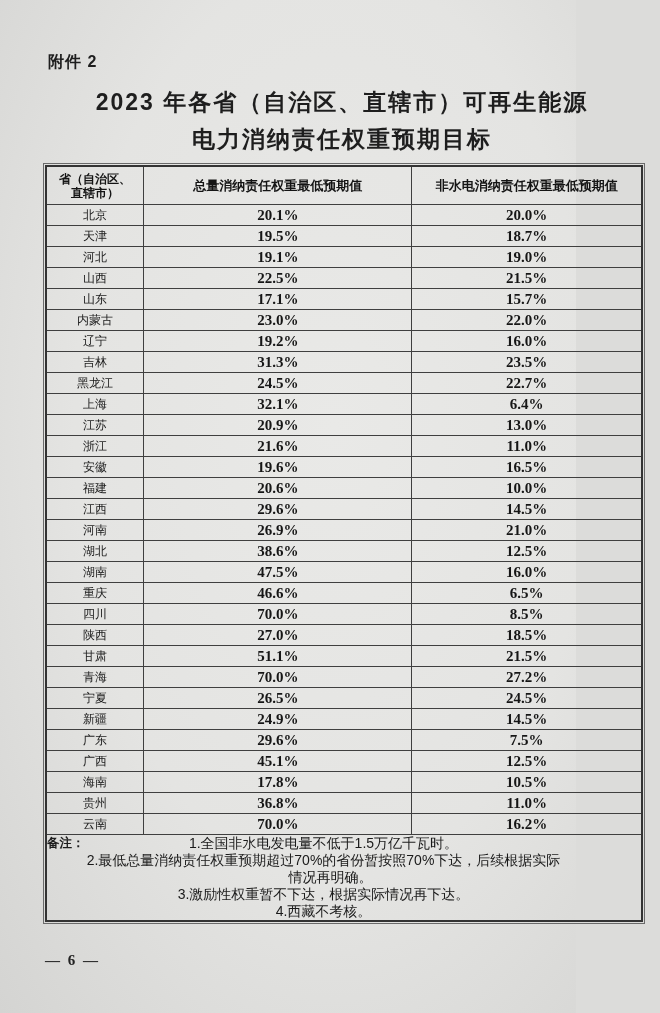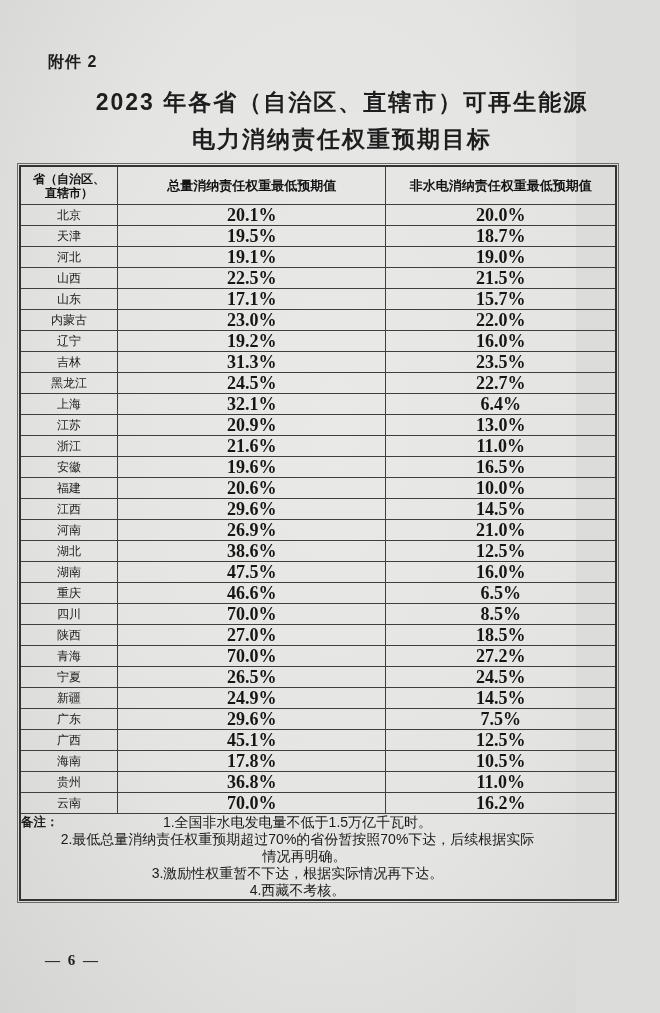--- a/index.html
+++ b/index.html
@@ -19,42 +19,42 @@
     font-size:16px;font-weight:bold;letter-spacing:1px;
   }
   .titles{
     position:absolute;top:84px;left:0;width:660px;
     text-align:center;transform:translateX(12px);
   }
   .title-line{
     font-size:23px;font-weight:bold;line-height:37px;letter-spacing:2px;
   }
   table.targets{
-    position:absolute;top:165px;left:19px;
+    position:absolute;top:165px;left:45px;
     width:598px;border-collapse:collapse;
     border:2px solid #333;
     outline:1px solid #6a6a6a;outline-offset:1px;
     table-layout:fixed;
   }
   table.targets col.c1{width:16.4%;}
   table.targets col.c2{width:45%;}
   table.targets col.c3{width:38.6%;}
   table.targets th, table.targets td{
     border:1px solid #3f3f3f;
     text-align:center;vertical-align:middle;
     padding:0;
   }
   th.hdr{font-size:13px;font-weight:bold;height:37px;line-height:16px;color:#141414;}
   th.hdr .two-line{font-size:12px;line-height:14px;display:block;}
   td.prov{
     font-size:12px;font-weight:400;height:20px;line-height:20px;color:#1a1a1a;
   }
   td.val{
     font-family:"Liberation Serif",serif;
-    font-size:18px;font-weight:bold;height:20px;line-height:20px;color:#161616;
+    font-size:15px;font-weight:bold;height:20px;line-height:20px;color:#161616;
   }
   td.notes-cell{
     text-align:left;vertical-align:top;
     padding:7px 10px 8px 28px;
   }
   .notes-wrap{display:flex;align-items:flex-start;text-align:center;}
   .notes-label{
     font-size:12.5px;font-weight:bold;white-space:nowrap;
     line-height:17px;flex:0 0 auto;
   }
@@ -197,20 +197,25 @@
           <td class="prov">四川</td>
           <td class="val">70.0%</td>
           <td class="val">8.5%</td>
         </tr>
         <tr>
           <td class="prov">陕西</td>
           <td class="val">27.0%</td>
           <td class="val">18.5%</td>
         </tr>
         <tr>
+          <td class="prov">甘肃</td>
+          <td class="val">51.1%</td>
+          <td class="val">21.5%</td>
+        </tr>
+        <tr>
           <td class="prov">青海</td>
           <td class="val">70.0%</td>
           <td class="val">27.2%</td>
         </tr>
         <tr>
           <td class="prov">宁夏</td>
           <td class="val">26.5%</td>
           <td class="val">24.5%</td>
         </tr>
         <tr>

